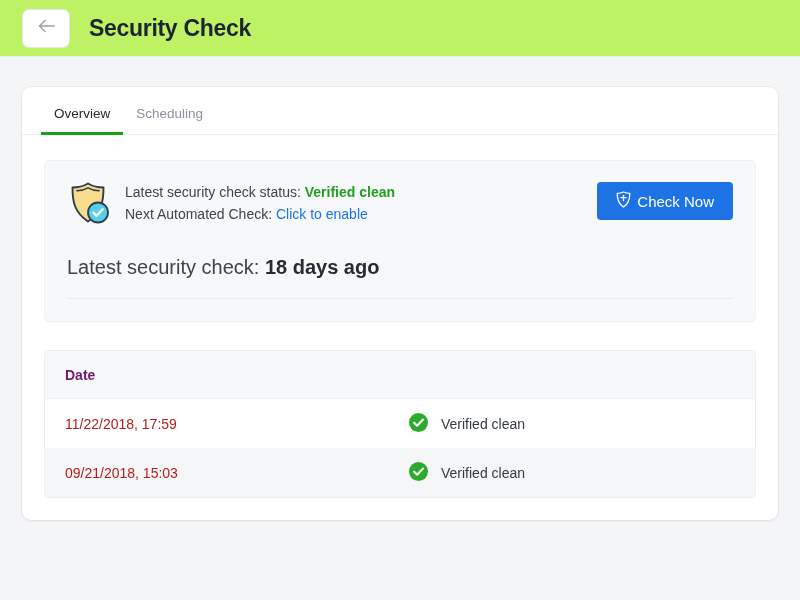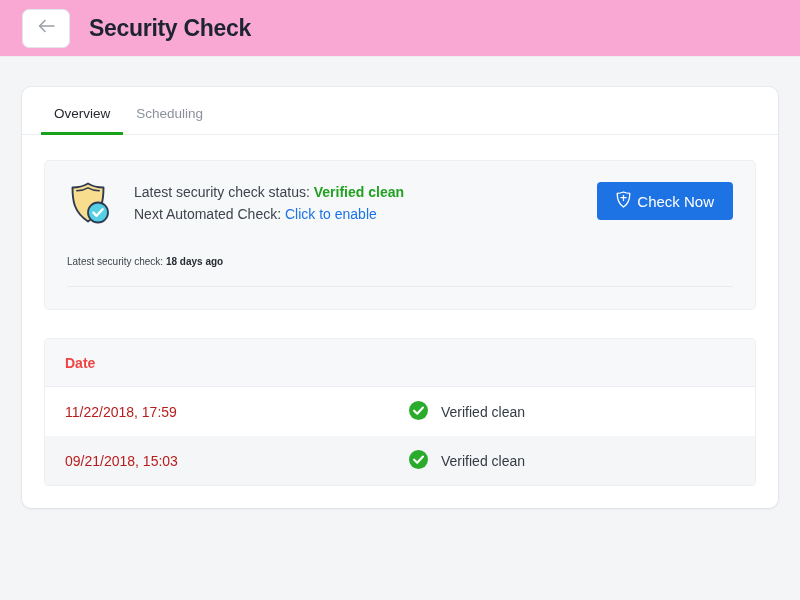--- a/index.html
+++ b/index.html
@@ -13,21 +13,21 @@
   body {
     font-family: "Liberation Sans", sans-serif;
     background: #f4f5f7;
     color: #2b2f38;
     -webkit-font-smoothing: antialiased;
   }
 
   
   .topbar {
     height: 57px;
-    background: #f9a8d4;
+    background: #bef264;
     display: flex;
     align-items: center;
     padding: 0 0 0 22px;
     border-bottom: 1px solid #eceef1;
   }
 
   .back-btn {
     width: 48px;
     height: 39px;
     border: 1px solid #e2e5e9;
@@ -95,21 +95,21 @@
 
   .panel-top {
     display: flex;
     align-items: flex-start;
     justify-content: space-between;
   }
 
   .panel-top-left {
     display: flex;
     align-items: flex-start;
-    gap: 23px;
+    gap: 14px;
   }
 
   .shield-badge { flex: none; margin-top: 2px; }
 
   .status-lines { padding-top: 2px; }
 
   .status-line {
     font-size: 14px;
     color: #3e444e;
     line-height: 22px;
@@ -129,21 +129,21 @@
     font-size: 15px;
     font-family: "Liberation Sans", sans-serif;
     display: flex;
     align-items: center;
     gap: 6px;
     cursor: pointer;
     margin-top: 3px;
   }
 
   .latest-row {
-    font-size: 10px;
+    font-size: 20px;
     color: #3e444e;
     margin-top: 27px;
   }
   .latest-row .strong { font-weight: bold; color: #272b33; }
 
   .panel-divider {
     height: 1px;
     background: #e9ebee;
     margin: 19px 0 0 0;
   }
@@ -172,21 +172,21 @@
     display: flex;
     align-items: center;
     min-height: 49px;
     padding: 0 20px;
     font-size: 14px;
   }
   .t-head {
     background: #f7f8f9;
     border-bottom: 1px solid #eceef1;
     font-weight: bold;
-    color: #ef4444;
+    color: #701a75;
     min-height: 48px;
   }
   .t-row.odd  { background: #ffffff; }
   .t-row.even { background: #f5f6f7; }
 
   .col-date   { width: 344px; flex: none; }
   .col-status { flex: 1; display: flex; align-items: center; gap: 13px; }
 
   .date-link {
     color: #b91c1c;

